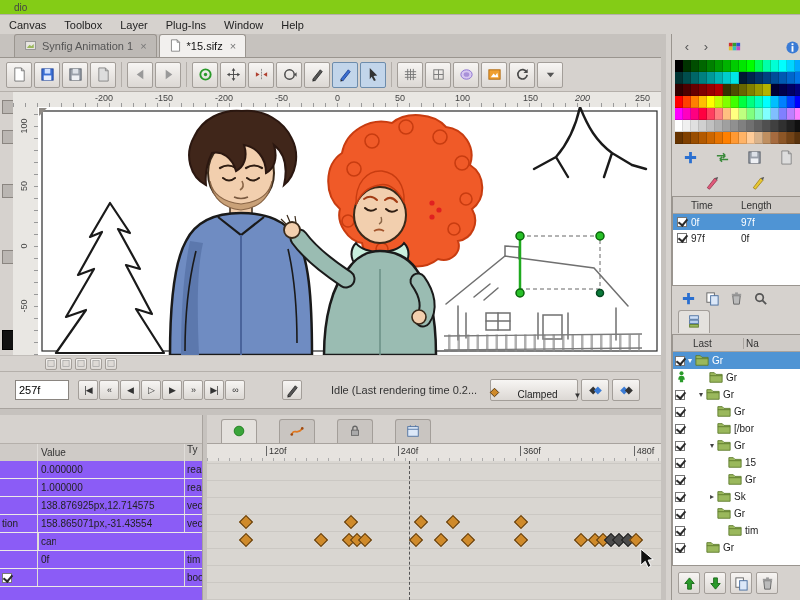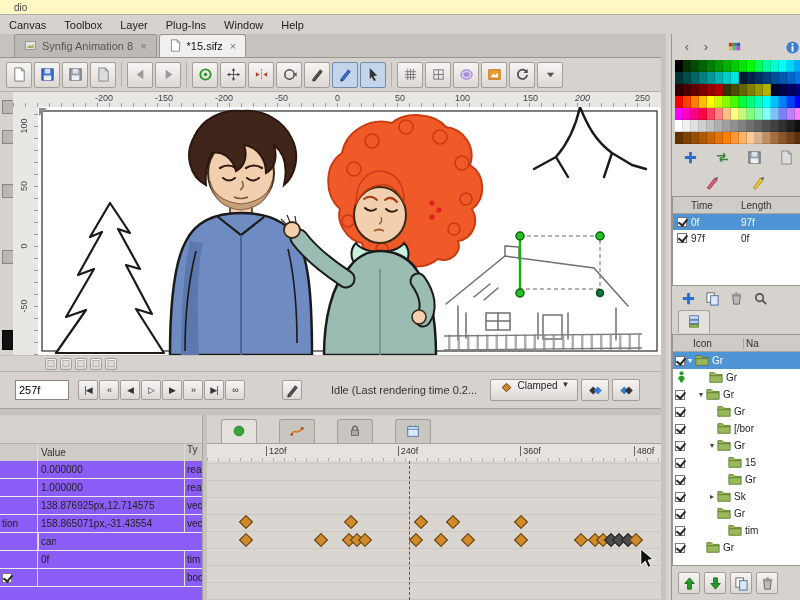--- a/index.html
+++ b/index.html
@@ -6,21 +6,21 @@
   body{width:800px;height:600px;overflow:hidden;background:#d6d2ce;position:relative;
        font-family:"Liberation Sans","DejaVu Sans",sans-serif;font-size:11px;color:#222}
   .abs{position:absolute}
   .btn{display:flex;align-items:center;justify-content:center;border:1px solid #a39e99;border-radius:2px;
        background:linear-gradient(#f7f5f3,#dcd8d4);box-sizing:border-box}
   .btn.active{background:#c2d5ea;border-color:#6d8cab}
   .btn.flat{border-color:transparent;background:transparent}
   .btn svg{width:15px;height:15px;display:block}
   .sep{width:1px;background:#b3aea9;margin:4px 3px;align-self:stretch}
   
-  #titlebar{left:0;top:0;width:800px;height:15px;background:#fef9c3;border-bottom:1px solid #b5b0ab;
+  #titlebar{left:0;top:0;width:800px;height:15px;background:#84cc16;border-bottom:1px solid #b5b0ab;
             display:flex;align-items:center;font-size:10px;color:#444;padding-left:14px;box-sizing:border-box}
   #menubar{left:0;top:15px;width:800px;height:19px;background:#d6d2ce;display:flex;align-items:center;border-bottom:1px solid #c2beba}
   .menu-item{padding:2px 9px;color:#222}
   #tabbar{left:0;top:34px;width:661px;height:24px;background:#c6c2be;border-bottom:1px solid #9a958f;
           display:flex;align-items:flex-end;padding-left:14px;box-sizing:border-box}
   .tab{height:22px;display:flex;align-items:center;gap:5px;padding:0 9px;background:#bdb9b5;border:1px solid #9a958f;
        border-bottom:none;border-radius:3px 3px 0 0;color:#555;margin-right:2px;font-size:11px}
   .tab.active{background:#f2f0ee;color:#111}
   .tab .close{color:#777;font-size:11px;margin-left:2px}
   .tab svg{width:13px;height:13px}
@@ -44,21 +44,21 @@
   #canvas-bottombar{left:0;top:355px;width:661px;height:16px;background:#d6d2ce;border-top:1px solid #c2beba;
                     display:flex;align-items:center;padding-left:45px;box-sizing:border-box;gap:3px}
   .mini-btn{width:12px;height:12px}
   
   #transport{left:0;top:371px;width:661px;height:37px;background:#d6d2ce;border-top:1px solid #b5b0ab;
              display:flex;align-items:center;box-sizing:border-box;padding-left:12px;gap:3px}
   #frame-input{width:46px;height:18px;border:1px solid #8a8580;background:#fff;font-size:11px;padding:0 3px;
                font-family:"Liberation Sans","DejaVu Sans",sans-serif}
   .tr-btn{width:20px;height:20px;font-size:9px;color:#333;letter-spacing:-1px}
   #transport-status{margin-left:26px;color:#333;white-space:nowrap;overflow:hidden;width:152px}
-  #interp-combo{width:88px;height:22px;display:flex;align-items:flex-start;gap:4px;padding:0 16px;box-sizing:border-box;margin-left:4px}
+  #interp-combo{width:88px;height:22px;display:flex;align-items:flex-end;gap:16px;padding:0 16px;box-sizing:border-box;margin-left:4px}
   #interp-combo .lbl{flex:1;font-size:10px}
   #interp-combo .car{font-size:8px;color:#333}
   .onion-btn{width:28px;height:22px}
   
   #hsplit{left:0;top:408px;width:661px;height:7px;background:#c6c2be;border-top:1px solid #a8a39e;border-bottom:1px solid #a8a39e}
   #vsplit2{left:202px;top:415px;width:5px;height:185px;background:#c6c2be;border-left:1px solid #a8a39e;border-right:1px solid #a8a39e}
   
   #params-panel{left:0;top:415px;width:202px;height:185px;background:#d6d2ce;overflow:hidden}
   #params-header{position:absolute;left:0;top:28px;width:202px;height:17px;background:#cfcbc7;border-top:1px solid #b5b0ab;
                  border-bottom:1px solid #a8a39e;display:flex;font-size:10px;color:#333}
@@ -120,21 +120,21 @@
       <span class="menu-item">Window</span>
       <span class="menu-item">Help</span>
     </div>
 
   <div id="tabbar" class="abs">
       <div class="tab">
         <span><svg viewBox="0 0 16 16">
             <rect x="2" y="3" width="12" height="10" fill="#e8e6e2" stroke="#888"></rect>
             <path d="M4 10 L7 7 L9 9 L12 6 L12 11 H4 Z" fill="#9ab85c"></path>
           </svg></span>
-        <span>Synfig Animation 8</span>
+        <span>Synfig Animation 1</span>
         <span class="close">×</span>
       </div>
       <div class="tab active">
         <span><svg viewBox="0 0 16 16">
             <path d="M3 1h7l3 3v11H3z" fill="#fff" stroke="#777"></path>
             <path d="M10 1v3h3" fill="none" stroke="#777"></path>
           </svg></span>
         <span>*15.sifz</span>
         <span class="close">×</span>
       </div>
@@ -779,21 +779,21 @@
         </div>
         <div class="tt-tab active rp-abs" style="left: 6px; top: 276px; width: 30px; height: 22px;">
           <span><svg viewBox="0 0 16 16" style="width: 14px; height: 14px;">
               <rect x="3" y="2" width="10" height="4" fill="#cfe0f8" stroke="#4a6fa0"></rect>
               <rect x="3" y="7" width="10" height="4" fill="#b8d0ee" stroke="#4a6fa0"></rect>
               <rect x="3" y="12" width="10" height="3" fill="#9ab85c" stroke="#5c7a2a"></rect>
             </svg></span>
         </div>
         <div class="kf-box rp-abs" style="left: 0px; top: 300px; width: 133px; height: 230px;">
           <div class="kf-header">
-            <span style="width: 70px; padding-left: 20px; box-sizing: border-box;">Icon</span>
+            <span style="width: 70px; padding-left: 20px; box-sizing: border-box;">Last</span>
             <span style="flex: 1 1 0%; border-left: 1px solid rgb(168, 163, 158); padding-left: 2px;">Na</span>
           </div>
           <div class="lay-row selected">
             <span style="display: flex; align-items: center; gap: 2px; padding-left: 2px;">
               <span class="cb on"></span>
             </span>
             <span style="width: 0px;"></span>
             <span class="exp">▾</span>
             <span><svg viewBox="0 0 16 16">
                 <path d="M1 3 h5 l2 2 h7 v9 H1 Z" fill="#9ab85c" stroke="#5c7a2a"></path>

